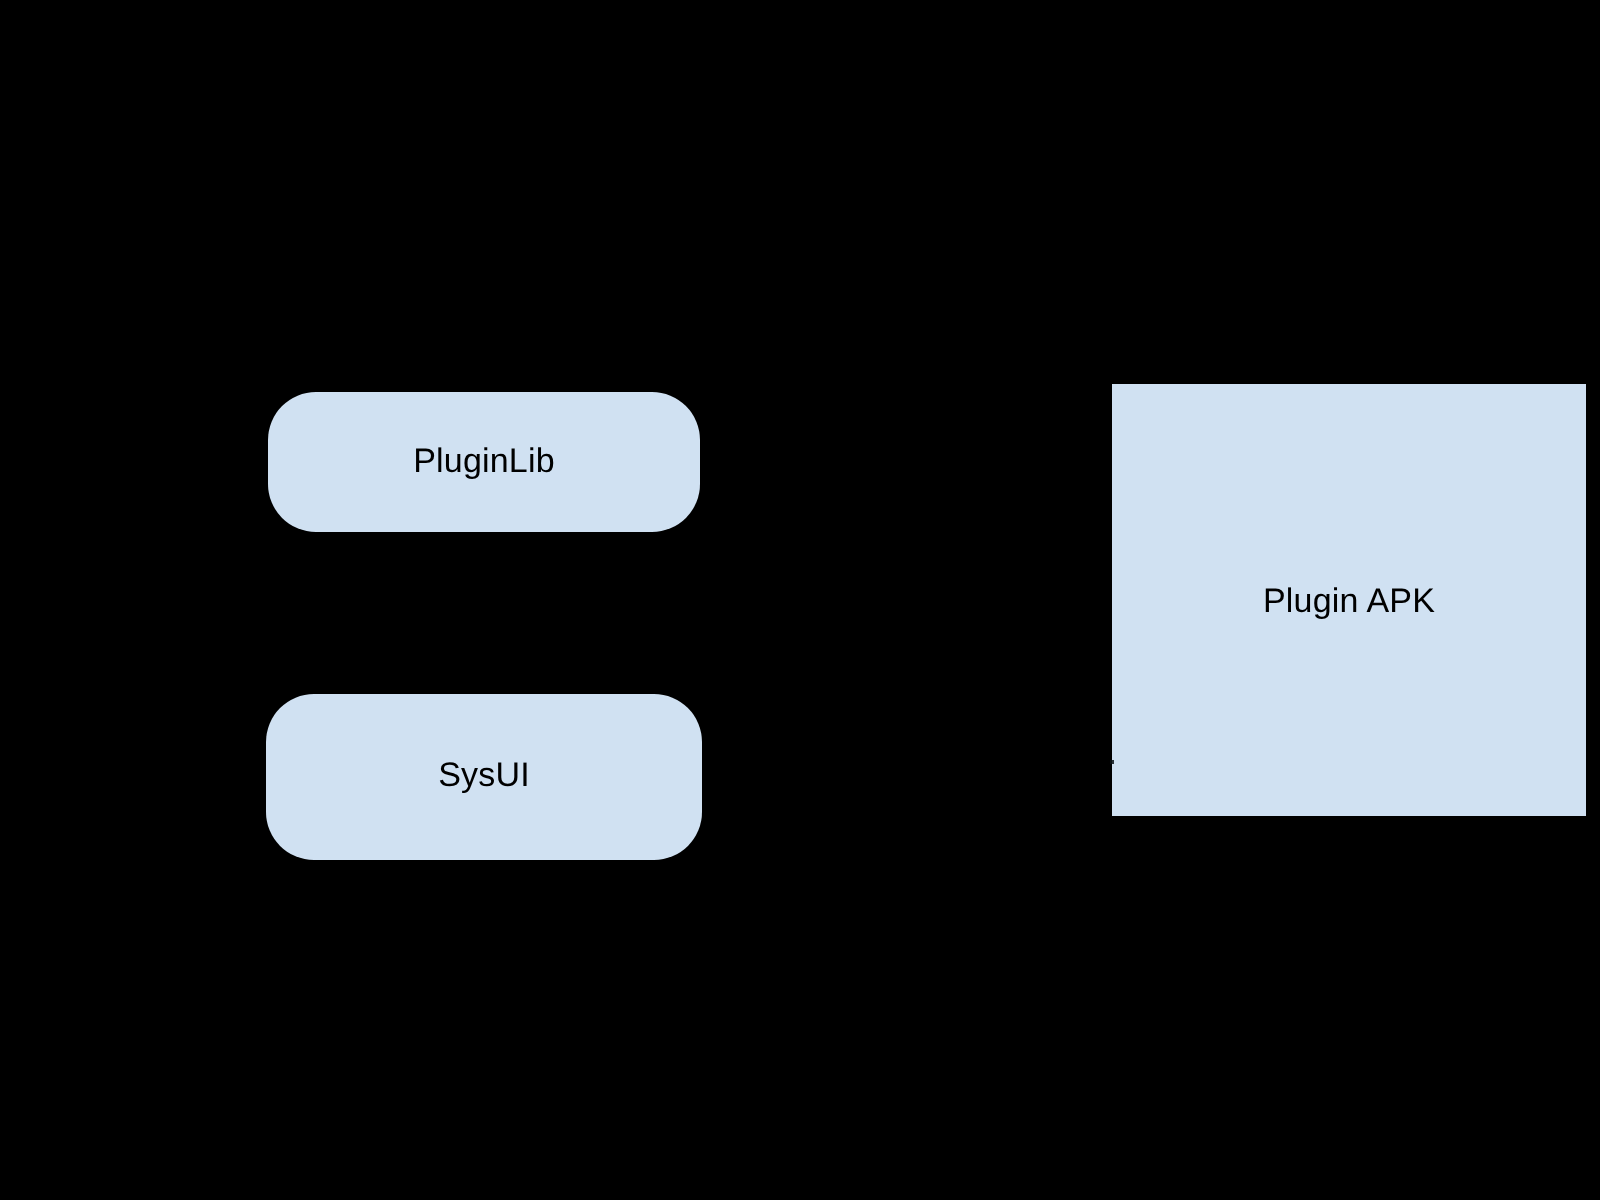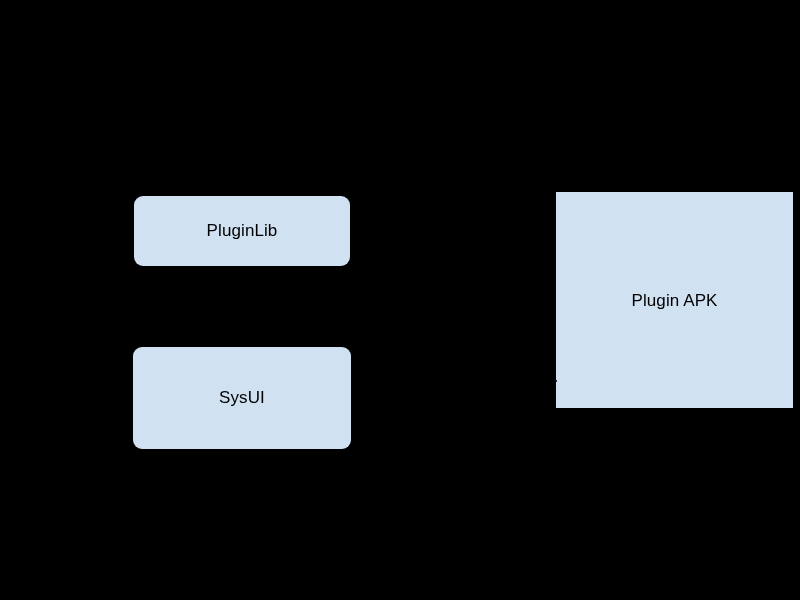--- a/index.html
+++ b/index.html
@@ -26,21 +26,21 @@
     justify-content: center;
     text-align: center;
     color: #000000;
     font-size: 17px;
     line-height: 1.2;
     letter-spacing: 0.1px;
     -webkit-font-smoothing: antialiased;
   }
 
   .node-rounded {
-    border-radius: 9px;
+    border-radius: 24px;
   }
 
   .node-sharp {
     border-radius: 0;
   }
 
   .node-label {
     display: block;
     pointer-events: none;
     white-space: nowrap;
@@ -90,21 +90,21 @@
 </style>
 </head>
 <body style="background: rgb(0, 0, 0);">
 
 <div id="canvas" style="width: 800px; height: 600px; background: rgb(0, 0, 0);">
 
   <div class="node node-rounded" id="node-pluginlib" style="background: rgb(208, 225, 242); left: 134px; top: 196px; width: 216px; height: 70px; color: rgb(0, 0, 0);">
     <span class="node-label">PluginLib</span>
   </div>
 
-  <div class="node node-rounded" id="node-sysui" style="background: rgb(208, 225, 242); left: 133px; top: 347px; width: 218px; height: 102px; color: rgb(0, 0, 0);">
+  <div class="node node-rounded" id="node-sysui" style="background: rgb(208, 225, 242); left: 133px; top: 347px; width: 218px; height: 83px; color: rgb(0, 0, 0);">
     <span class="node-label">SysUI</span>
   </div>
 
   <div class="node node-sharp" id="node-plugin-apk" style="background: rgb(208, 225, 242); left: 556px; top: 192px; width: 237px; height: 216px; color: rgb(0, 0, 0);">
     <span class="node-label">Plugin APK</span>
   </div>
 
   <div class="edge-artifact" id="artifact-plugin-apk-left"></div>
 
 </div>

